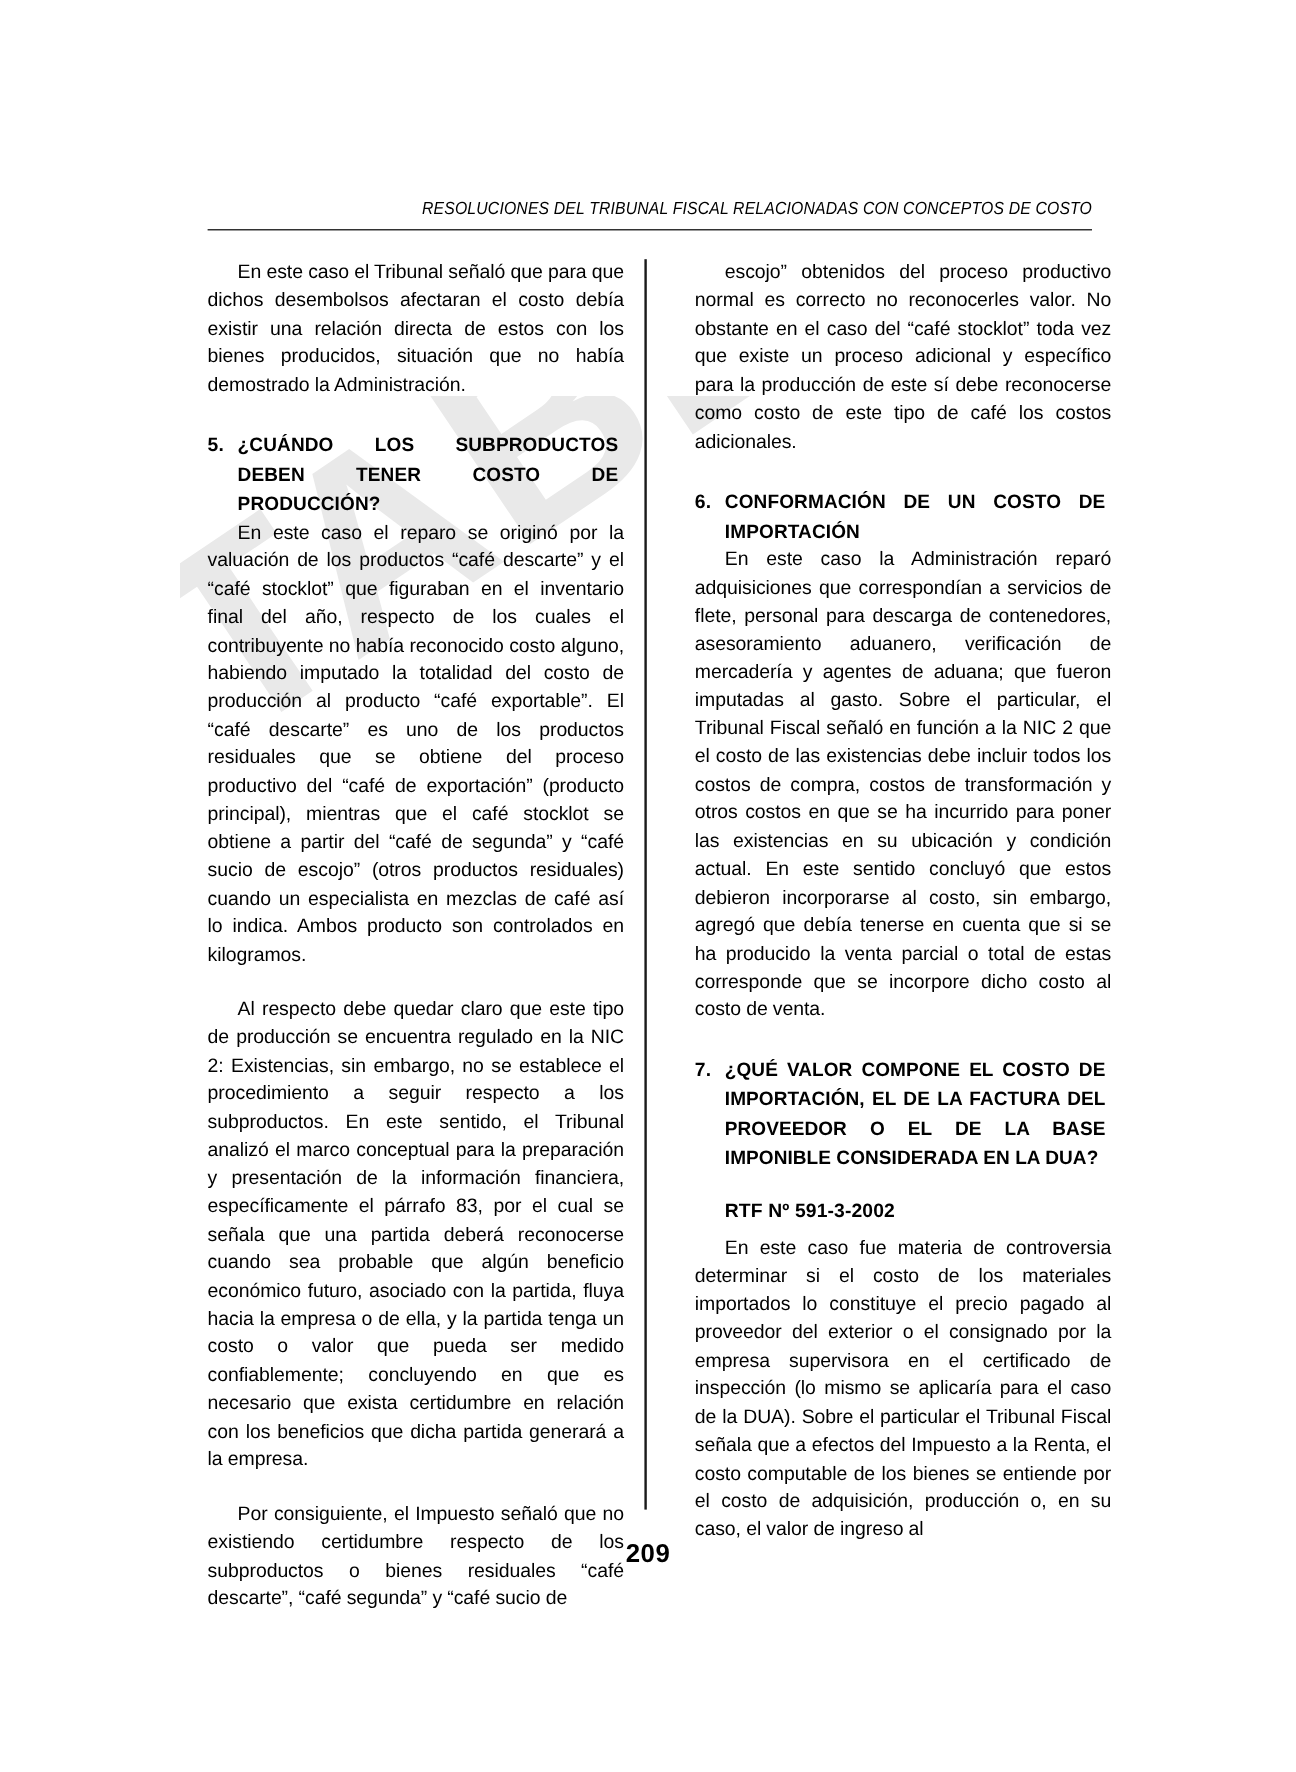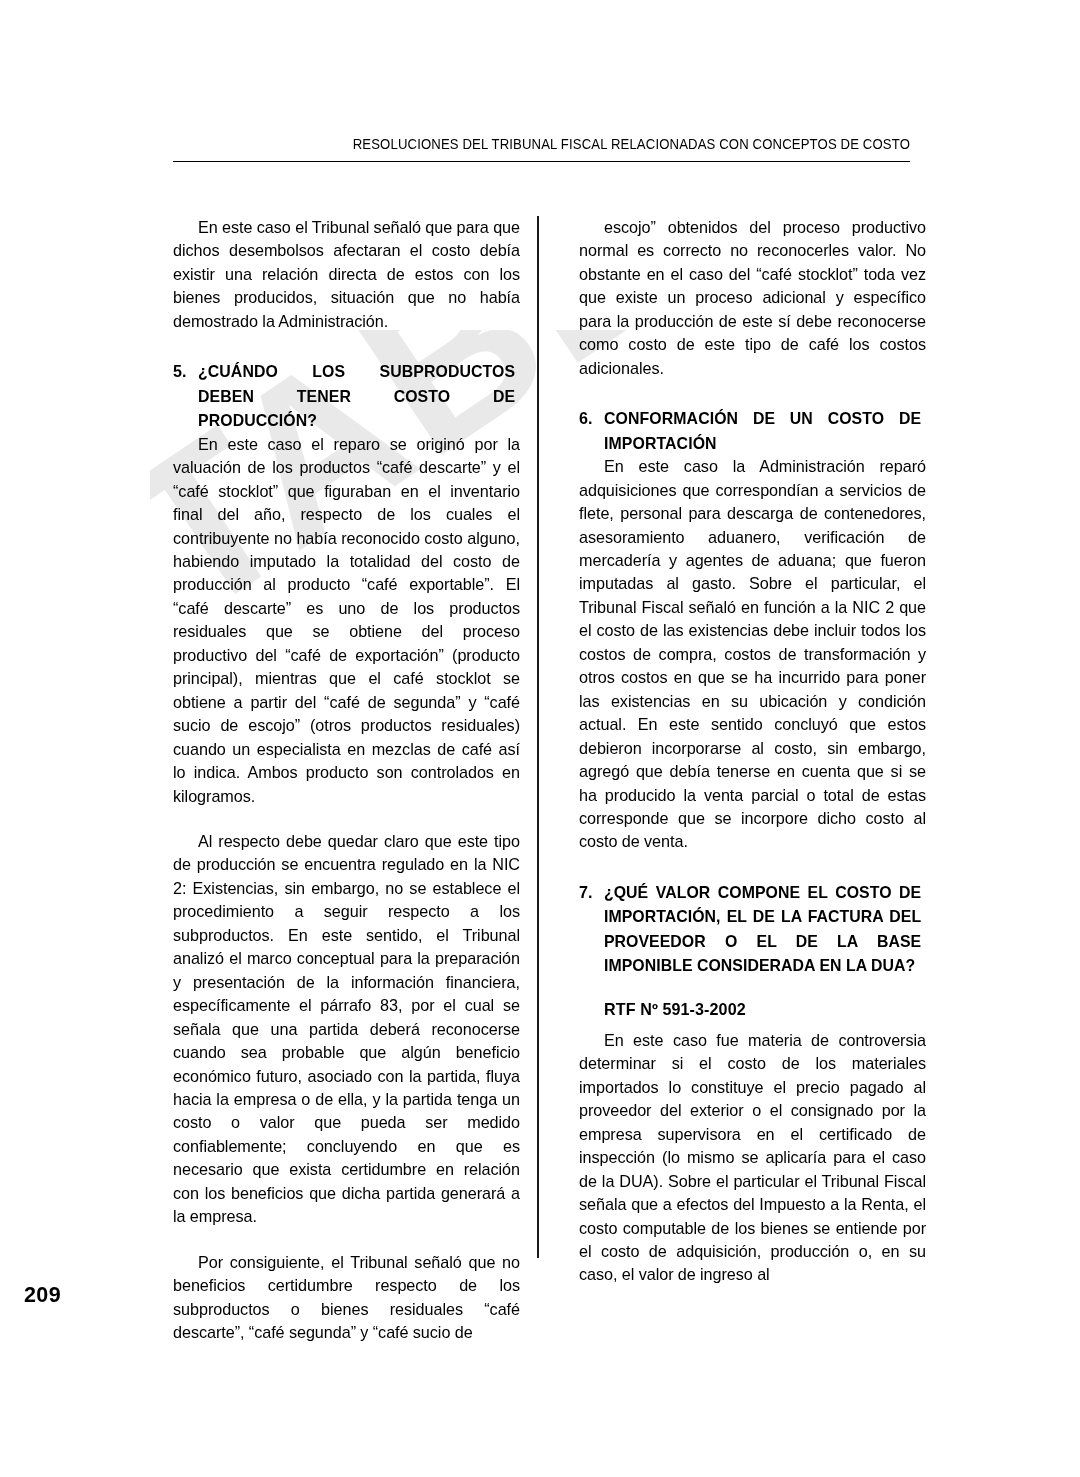--- a/index.html
+++ b/index.html
@@ -47,23 +47,24 @@
     color: #e9e9e9;
     transform: rotate(-34deg);
     transform-origin: left top;
     white-space: nowrap;
   }
 
   
   .header {
     position: absolute;
     left: 173px;
-    top: 136px;
+    top: 166px;
     width: 737px;
     z-index: 2;
+    font-style: italic;
   }
   .header-title {
     font-size: 14.6px;
     font-weight: 400;
     letter-spacing: 0.15px;
     text-align: right;
     transform: scaleX(0.90);
     transform-origin: right center;
     white-space: nowrap;
     line-height: 1.2;
@@ -147,23 +148,22 @@
   }
   .rtf-heading + p.body-text { margin-top: 9px; }
   .section-heading + .rtf-heading { margin-top: 20px; }
 
   
   .footer {
     position: absolute;
     left: 0;
     right: 0;
     top: 1283px;
-    text-align: left;
+    text-align: center;
     z-index: 2;
-    padding-left: 24px;
   }
   .page-number {
     font-size: 21.5px;
     font-weight: 700;
     letter-spacing: 0.4px;
   }
 </style>
 </head>
 <body>
 
@@ -189,21 +189,21 @@
       <div class="section-heading">
         <span class="num">5.</span>
         <span class="txt">¿CUÁNDO LOS SUBPRODUCTOS DEBEN TENER COSTO DE PRODUCCIÓN?</span>
       </div>
 
 
       <p class="body-text">En este caso el reparo se originó por la valuación de los productos “café descarte” y el “café stocklot” que figuraban en el inventario final del año, respecto de los cuales el contribuyente no había reconocido costo alguno, habiendo imputado la totalidad del costo de producción al producto “café exportable”. El “café descarte” es uno de los productos residuales que se obtiene del proceso productivo del “café de exportación” (producto principal), mientras que el café stocklot se obtiene a partir del “café de segunda” y “café sucio de escojo” (otros productos residuales) cuando un especialista en mezclas de café así lo indica. Ambos producto son controlados en kilogramos.</p>
 
       <p class="body-text">Al respecto debe quedar claro que este tipo de producción se encuentra regulado en la NIC 2: Existencias, sin embargo, no se establece el procedimiento a seguir respecto a los subproductos. En este sentido, el Tribunal analizó el marco conceptual para la preparación y presentación de la información financiera, específicamente el párrafo 83, por el cual se señala que una partida deberá reconocerse cuando sea probable que algún beneficio económico futuro, asociado con la partida, fluya hacia la empresa o de ella, y la partida tenga un costo o valor que pueda ser medido confiablemente; concluyendo en que es necesario que exista certidumbre en relación con los beneficios que dicha partida generará a la empresa.</p>
 
-      <p class="body-text">Por consiguiente, el Tribunal señaló que no beneficios certidumbre respecto de los subproductos o bienes residuales “café descarte”, “café segunda” y “café sucio de</p>
+      <p class="body-text">Por consiguiente, el Impuesto señaló que no existiendo certidumbre respecto de los subproductos o bienes residuales “café descarte”, “café segunda” y “café sucio de</p>
 
     </div>
 
     <div class="col col-right">
 
       <p class="body-text">escojo” obtenidos del proceso productivo normal es correcto no reconocerles valor. No obstante en el caso del “café stocklot” toda vez que existe un proceso adicional y específico para la producción de este sí debe reconocerse como costo de este tipo de café los costos adicionales.</p>
 
       <div class="section-heading">
         <span class="num">6.</span>
         <span class="txt">CONFORMACIÓN DE UN COSTO DE IMPORTACIÓN</span>

